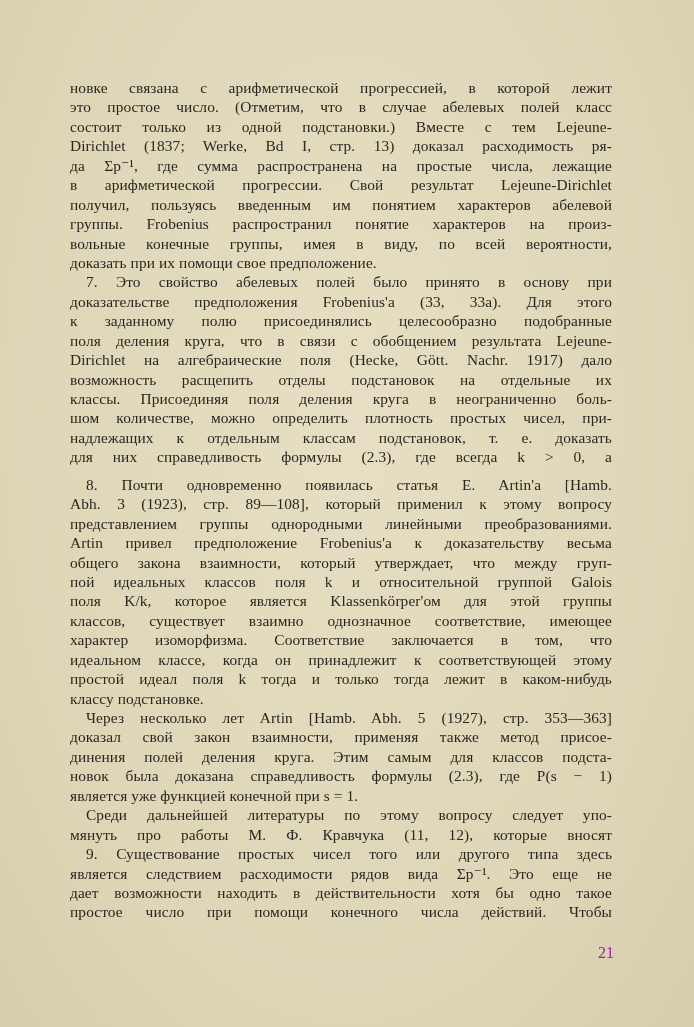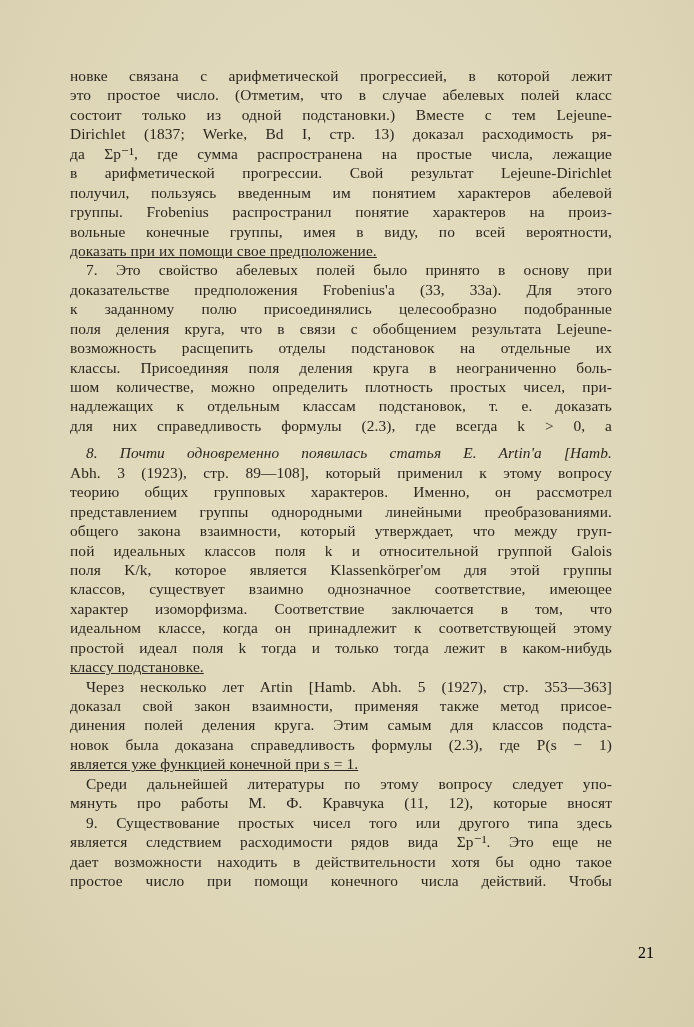--- a/index.html
+++ b/index.html
@@ -5,64 +5,65 @@
   html, body { margin: 0; padding: 0; }
   body {
     width: 694px; height: 1027px; overflow: hidden;
     background: #e2dbbe;
     background-image: radial-gradient(ellipse at 50% 40%, #e6dfc3 0%, #ddd5b6 70%, #d6cdac 100%);
     font-family: "Liberation Serif", "DejaVu Serif", serif;
     color: #2a2620;
     position: relative;
   }
   .page {
-    position: absolute; left: 70px; top: 66px; width: 542px;
+    position: absolute; left: 70px; top: 78px; width: 542px;
   }
   .line {
     height: 19.45px; line-height: 19.45px;
     font-size: 15.4px;
     white-space: nowrap;
     text-align: justify; text-align-last: justify;
     letter-spacing: 0.1px;
   }
-  .line.last { text-align-last: left; text-decoration: underline; }
+  .line.last { text-align-last: left; }
   .line.indent { padding-left: 16px; }
-  .line.gap { margin-top: 8px; font-style: italic; }
+  .line.gap { margin-top: 8px; }
   .pagenum {
     position: absolute; left: 598px; top: 944px;
-    font-size: 16px; color: #000000; margin-left: 40px;
+    font-size: 16px; color: #a21caf;
   }
 </style>
 </head>
 <body>
 
 <div class="page">
   <div class="line">новке связана с арифметической прогрессией, в которой лежит</div>
   <div class="line">это простое число. (Отметим, что в случае абелевых полей класс</div>
   <div class="line">состоит только из одной подстановки.) Вместе с тем Lejeune-</div>
   <div class="line">Dirichlet (1837; Werke, Bd I, стр. 13) доказал расходимость ря-</div>
   <div class="line">да Σp⁻¹, где сумма распространена на простые числа, лежащие</div>
   <div class="line">в арифметической прогрессии. Свой результат Lejeune-Dirichlet</div>
   <div class="line">получил, пользуясь введенным им понятием характеров абелевой</div>
   <div class="line">группы. Frobenius распространил понятие характеров на произ-</div>
   <div class="line">вольные конечные группы, имея в виду, по всей вероятности,</div>
   <div class="line last">доказать при их помощи свое предположение.</div>
   <div class="line indent">7. Это свойство абелевых полей было принято в основу при</div>
   <div class="line">доказательстве предположения Frobenius'a (33, 33a). Для этого</div>
   <div class="line">к заданному полю присоединялись целесообразно подобранные</div>
   <div class="line">поля деления круга, что в связи с обобщением результата Lejeune-</div>
+  <div class="line">Dirichlet на алгебраические поля (Hecke, Gött. Nachr. 1917) дало</div>
   <div class="line">возможность расщепить отделы подстановок на отдельные их</div>
   <div class="line">классы. Присоединяя поля деления круга в неограниченно боль-</div>
   <div class="line">шом количестве, можно определить плотность простых чисел, при-</div>
   <div class="line">надлежащих к отдельным классам подстановок, т. е. доказать</div>
   <div class="line">для них справедливость формулы (2.3), где всегда k &gt; 0, а</div>
   <div class="line indent gap">8. Почти одновременно появилась статья E. Artin'a [Hamb.</div>
   <div class="line">Abh. 3 (1923), стр. 89—108], который применил к этому вопросу</div>
-  <div class="line">теорию общих групповых характеров. Именно, он рассмотрел</div>
   <div class="line">представлением группы однородными линейными преобразованиями.</div>
+  <div class="line">Artin привел предположение Frobenius'a к доказательству весьма</div>
   <div class="line">общего закона взаимности, который утверждает, что между груп-</div>
   <div class="line">пой идеальных классов поля k и относительной группой Galois</div>
   <div class="line">поля K/k, которое является Klassenkörper'ом для этой группы</div>
   <div class="line">классов, существует взаимно однозначное соответствие, имеющее</div>
   <div class="line">характер изоморфизма. Соответствие заключается в том, что</div>
   <div class="line">идеальном классе, когда он принадлежит к соответствующей этому</div>
   <div class="line">простой идеал поля k тогда и только тогда лежит в каком-нибудь</div>
   <div class="line last">классу подстановке.</div>
   <div class="line indent">Через несколько лет Artin [Hamb. Abh. 5 (1927), стр. 353—363]</div>
   <div class="line">доказал свой закон взаимности, применяя также метод присое-</div>

